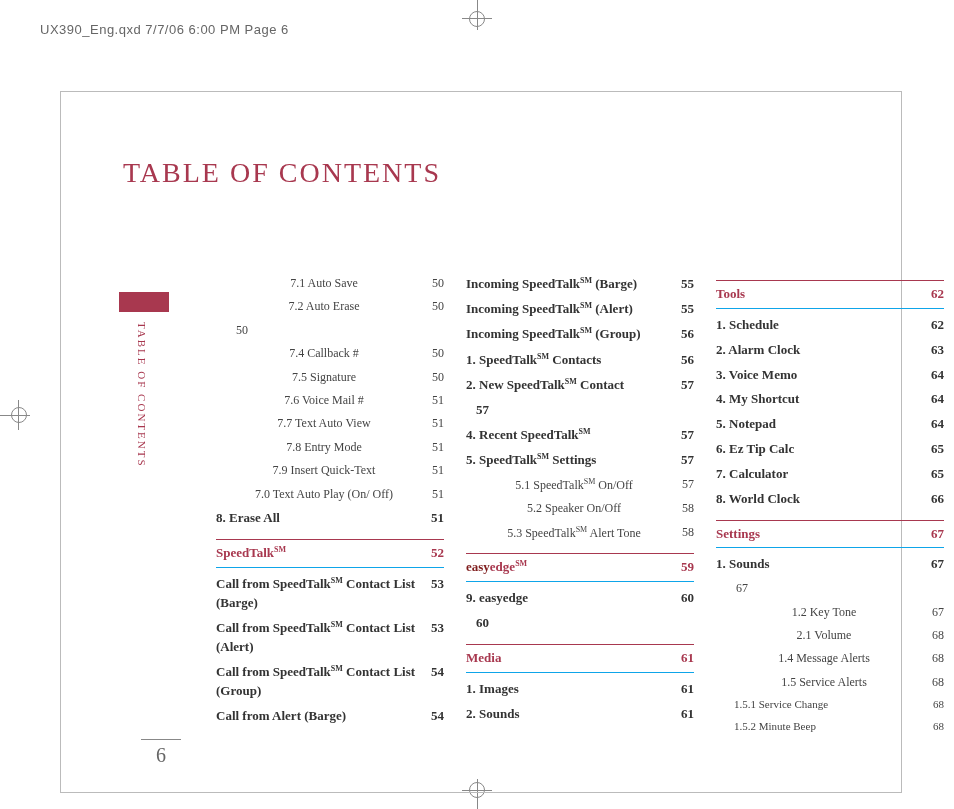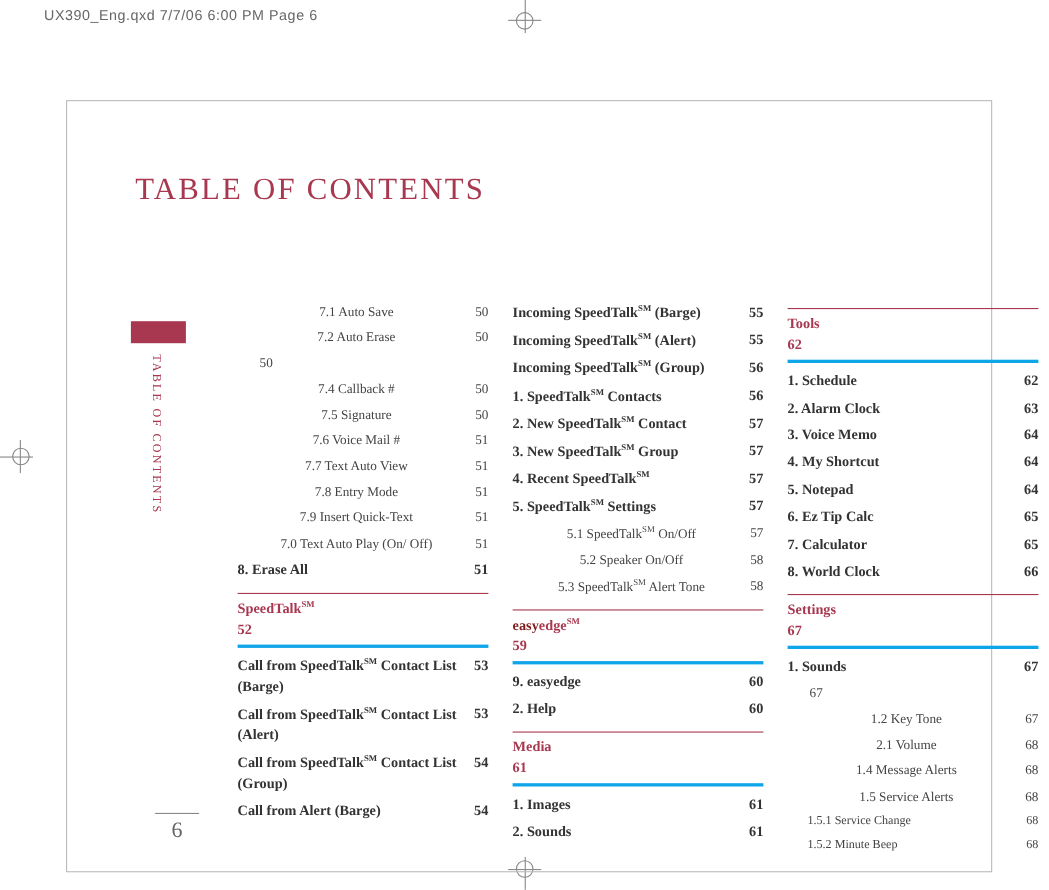--- a/index.html
+++ b/index.html
@@ -7,21 +7,21 @@
     padding: 0;
     background: #fff;
     font-family: Georgia, 'Times New Roman', serif;
     color: #444;
     width: 954px;
     height: 809px;
     position: relative;
   }
   .crop-header {
     position: absolute;
-    top: 6px;
+    top: 22px;
     left: 40px;
     font-family: Arial, sans-serif;
     font-size: 13px;
     color: #666;
     letter-spacing: 0.5px;
   }
   .crop-mark-top {
     position: absolute;
     top: 0;
     left: 50%;
@@ -185,24 +185,23 @@
   .row.subsub { padding-left: 18px; font-size: 11px; }
   .row.bold { font-weight: bold; color: #333; }
   .row-label { flex: 1; }
   .row-page { margin-left: 10px; }
   .section-head {
     display: flex;
     justify-content: space-between;
     color: #a8384f;
     font-weight: bold;
     border-top: 1px solid #a8384f;
-    border-bottom: 3px solid #0ea5e9;
+    border-bottom: 1px solid #0ea5e9;
     padding: 4px 0;
     margin: 8px 0 4px 0;
-    flex-direction: column;
   }
   .sm { font-size: 8px; vertical-align: super; }
   .pagenum {
     position: absolute;
     bottom: 25px;
     left: 80px;
     font-size: 20px;
     color: #666;
     border-top: 1px solid #888;
     padding-top: 4px;
@@ -313,21 +312,20 @@
         </div>
         <div class="row bold">
           <span class="row-label">1. SpeedTalk<span class="sm">SM</span> Contacts</span>
           <span class="row-page">56</span>
         </div>
         <div class="row bold">
           <span class="row-label">2. New SpeedTalk<span class="sm">SM</span> Contact</span>
           <span class="row-page">57</span>
         </div>
         <div class="row bold">
-          <span class="row-label">3. New SpeedTalk<span class="sm">SM</span> Group</span>
           <span class="row-page">57</span>
         </div>
         <div class="row bold">
           <span class="row-label">4. Recent SpeedTalk<span class="sm">SM</span></span>
           <span class="row-page">57</span>
         </div>
         <div class="row bold">
           <span class="row-label">5. SpeedTalk<span class="sm">SM</span> Settings</span>
           <span class="row-page">57</span>
         </div>
@@ -345,21 +343,20 @@
         </div>
         <div class="section-head">
           <span><span class="easy-red">easy</span>edge<span class="sm">SM</span></span>
           <span>59</span>
         </div>
         <div class="row bold">
           <span class="row-label"><span style="font-weight:bold">9. easy</span>edge</span>
           <span class="row-page">60</span>
         </div>
         <div class="row bold">
-          <span class="row-label">2. Help</span>
           <span class="row-page">60</span>
         </div>
         <div class="section-head">
           <span>Media</span>
           <span>61</span>
         </div>
         <div class="row bold">
           <span class="row-label">1. Images</span>
           <span class="row-page">61</span>
         </div>

